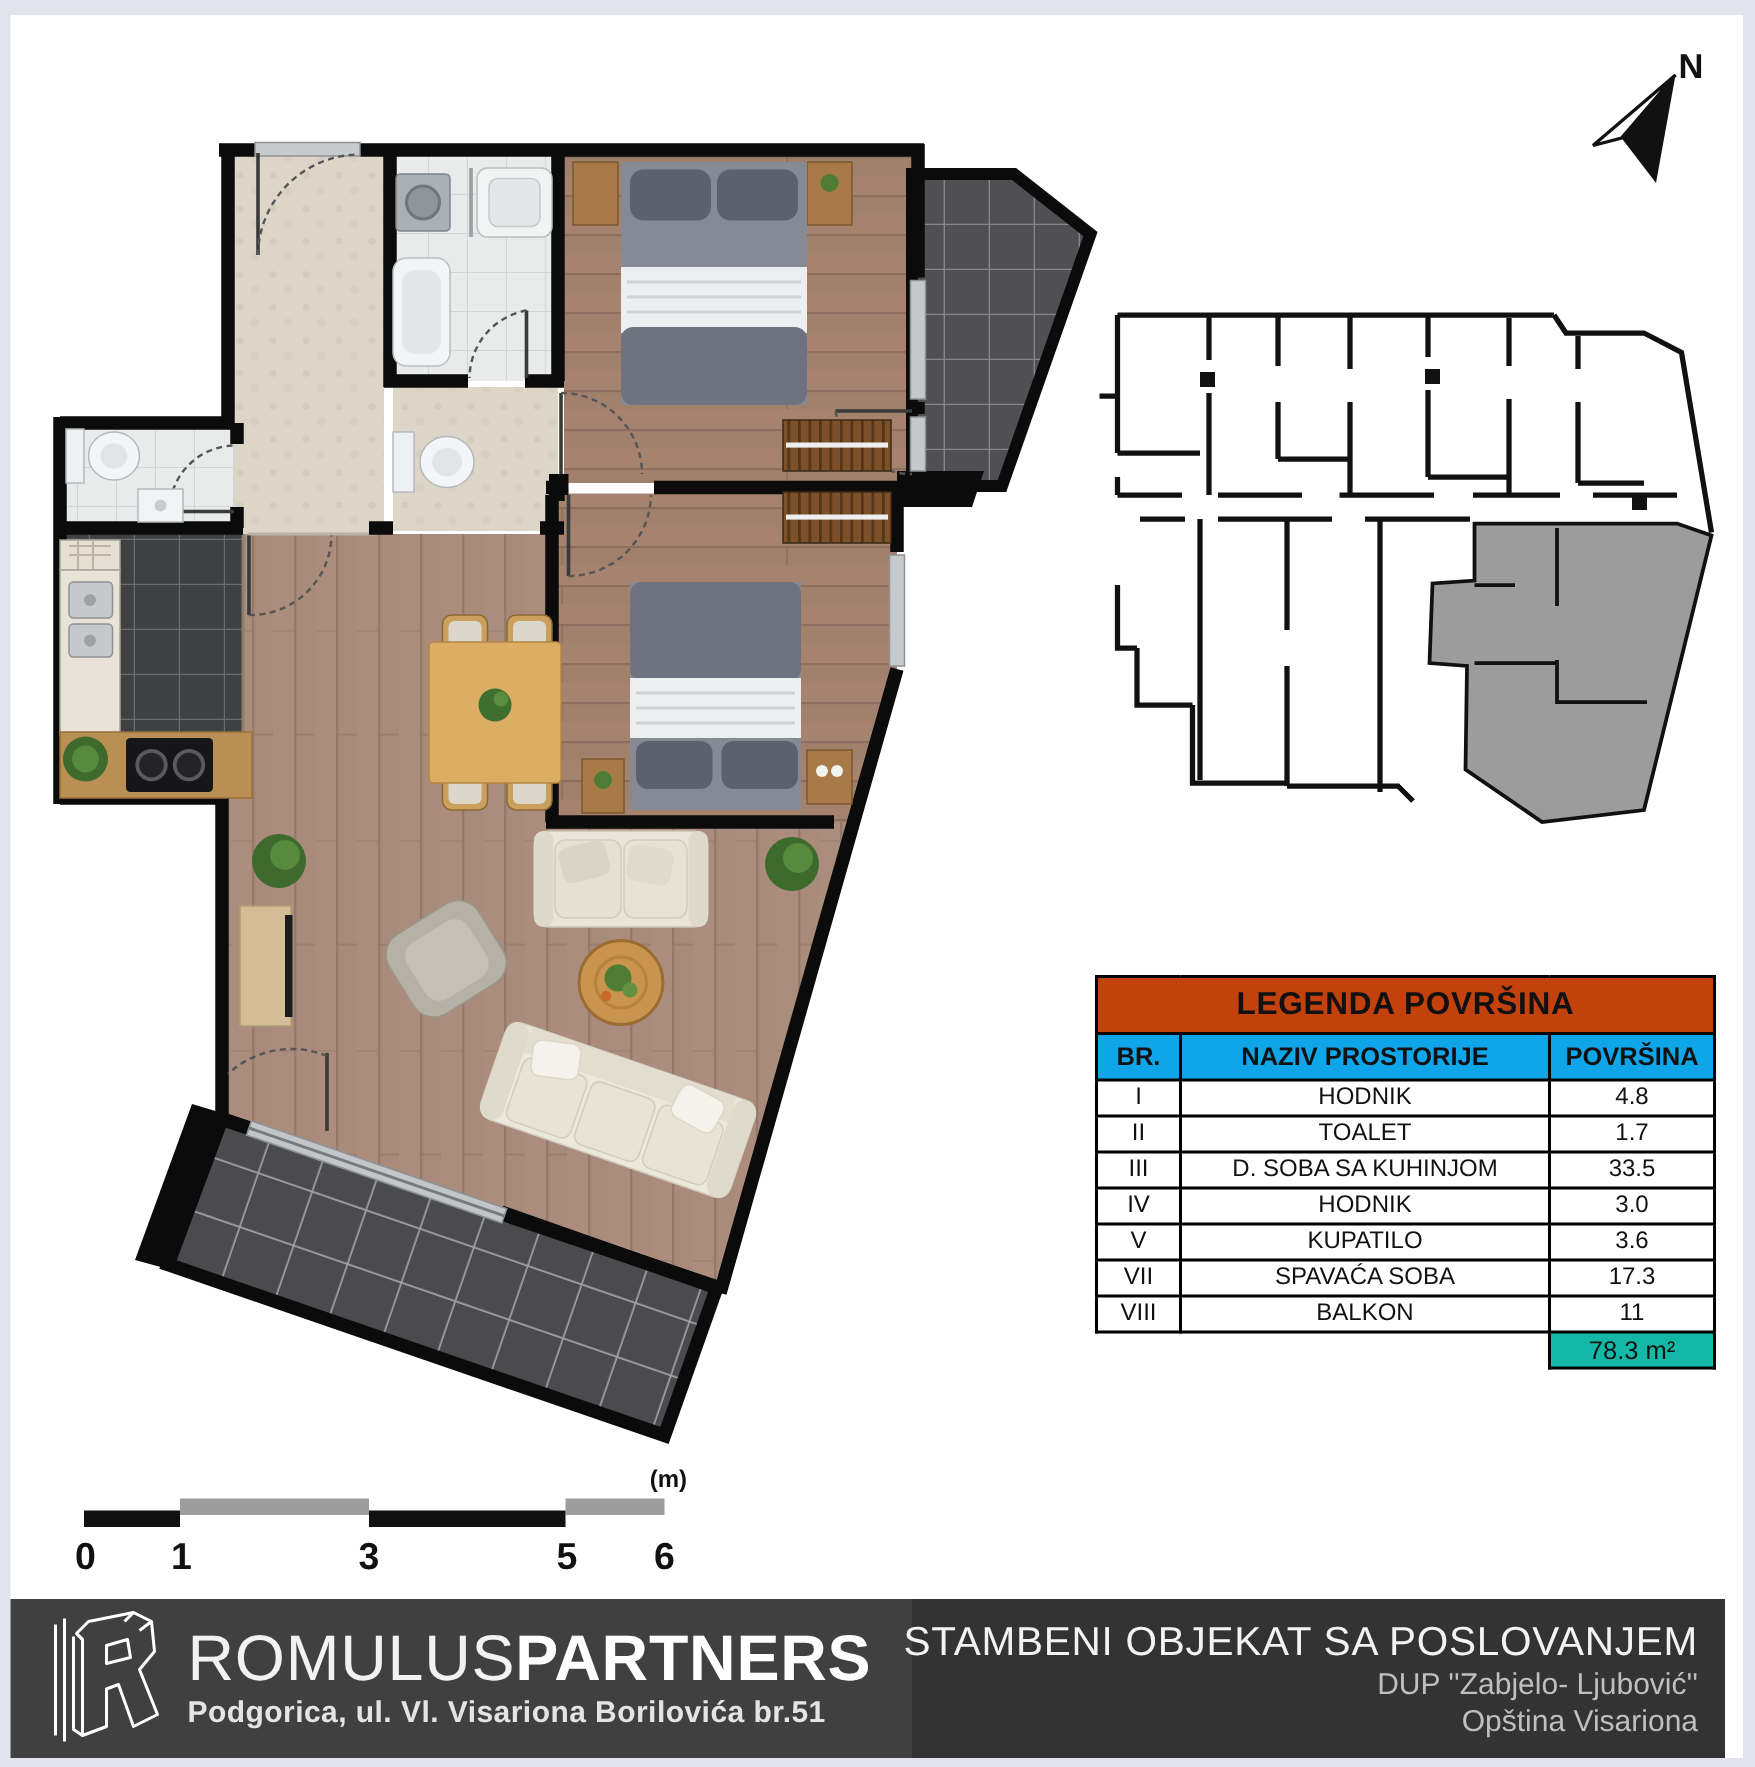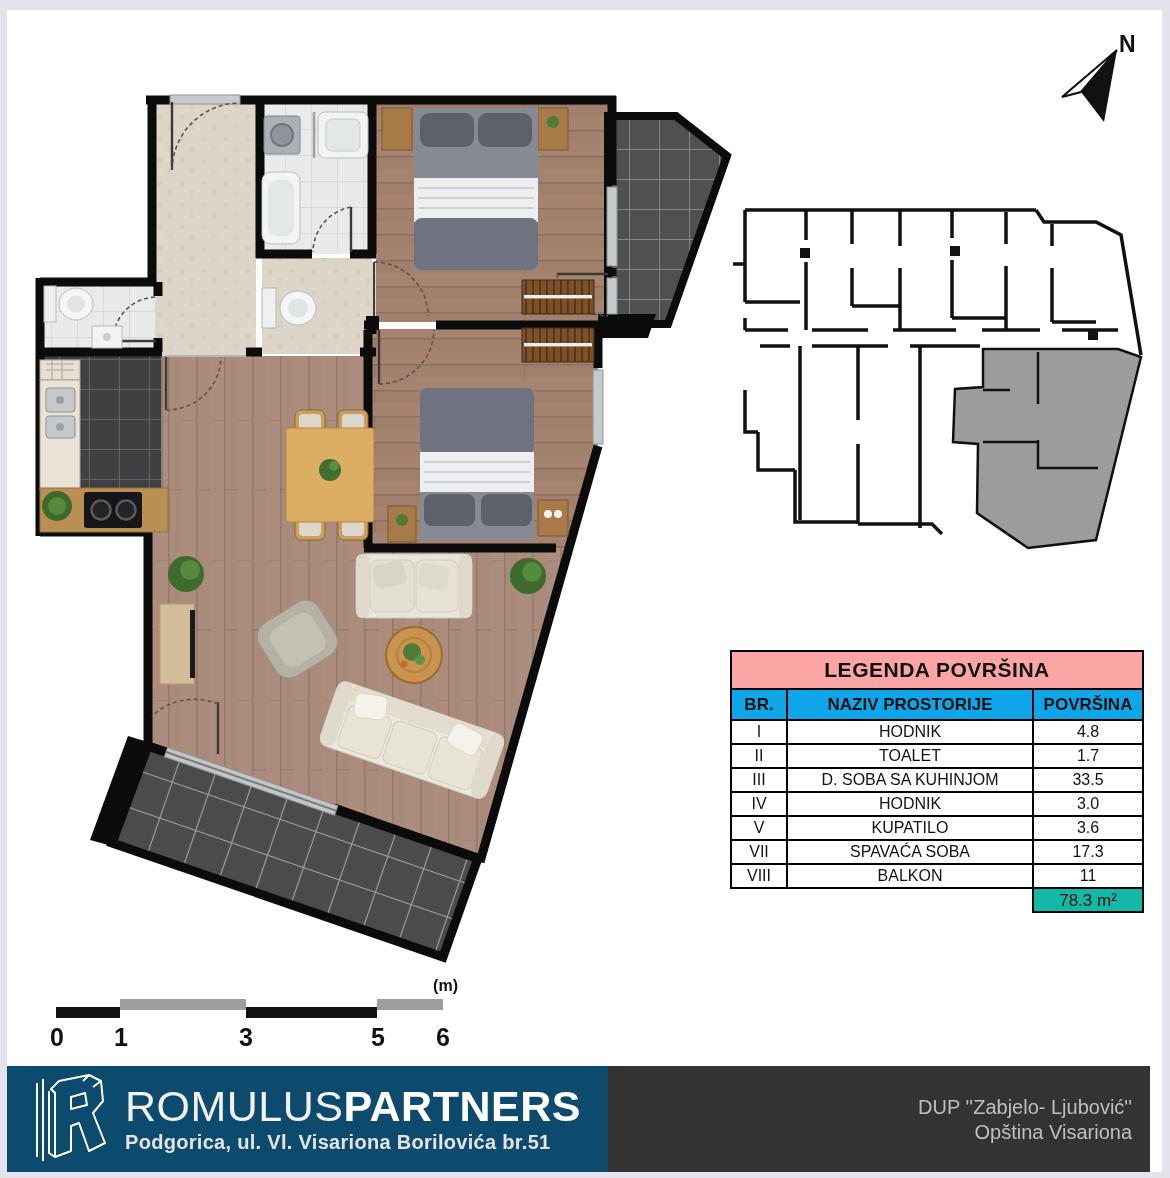--- a/index.html
+++ b/index.html
@@ -4,29 +4,29 @@
 <style>
   html,body{margin:0;padding:0;}
   body{font-family:"Liberation Sans",sans-serif;background:#cfd0da;}
   .page{position:relative;width:1170px;height:1178px;background:#e2e3ec;overflow:hidden;}
   .canvas{position:absolute;left:7px;top:10px;right:8px;bottom:6px;background:#ffffff;}
   .plan-svg{position:absolute;left:0;top:0;width:1170px;height:1178px;}
 
   
   .legend{position:absolute;left:730px;top:650px;width:412px;border-collapse:collapse;table-layout:fixed;}
   .legend th,.legend td{border:2px solid #000;padding:0;text-align:center;vertical-align:middle;color:#111;}
-  .legend .title-cell{background:#fca5a5;font-size:21px;font-weight:bold;height:36px;letter-spacing:.5px;}
+  .legend .title-cell{background:#c2410c;font-size:21px;font-weight:bold;height:36px;letter-spacing:.5px;}
   .legend .head-cell{background:#0ea5e9;font-size:17px;font-weight:bold;height:29px;}
   .legend td{font-size:16px;height:22px;line-height:1;}
   .legend .blank{border:none;background:transparent;}
   .legend .total-cell{background:#14b8a6;font-size:17px;}
   .col-br{width:56px;} .col-naziv{width:246px;} .col-pov{width:110px;}
 
   
-  .footer-left{position:absolute;left:7px;top:1066px;width:601px;height:106px;background:#0c4a6e;display:flex;align-items:center;}
+  .footer-left{position:absolute;left:7px;top:1066px;width:601px;height:106px;background:#404040;display:flex;align-items:center;}
   .footer-right{position:absolute;left:608px;top:1066px;width:542px;height:106px;background:#333333;color:#fff;
                 display:flex;flex-direction:column;align-items:flex-end;justify-content:center;padding-right:18px;box-sizing:border-box;}
   .brand-text{margin-left:10px;color:#fff;}
   .brand-line1{font-size:43px;line-height:1.05;letter-spacing:.5px;}
   .brand-light{font-weight:300;color:#f2f2f2;}
   .brand-bold{font-weight:bold;color:#ffffff;}
   .brand-addr{font-size:20px;font-weight:700;color:#e4e4e4;margin-top:2px;letter-spacing:.3px;}
   .proj-title{font-size:27px;color:#f3f3f3;letter-spacing:.5px;white-space:nowrap;}
   .proj-sub{font-size:20px;color:#bfbfbf;font-weight:300;margin-top:2px;}
 </style>
@@ -410,16 +410,17 @@
     </svg>
     <div class="brand-text">
       <div class="brand-line1">
         <span class="brand-light">ROMULUS</span><span class="brand-bold">PARTNERS</span>
       </div>
       <div class="brand-addr">Podgorica, ul. Vl. Visariona Borilovića br.51</div>
     </div>
   </div>
 
   <div class="footer-right">
+    <div class="proj-title">STAMBENI OBJEKAT SA POSLOVANJEM</div>
     <div class="proj-sub">DUP ''Zabjelo- Ljubović''</div>
     <div class="proj-sub">Opština Visariona</div>
   </div>
 </div>
 
 </body></html>

